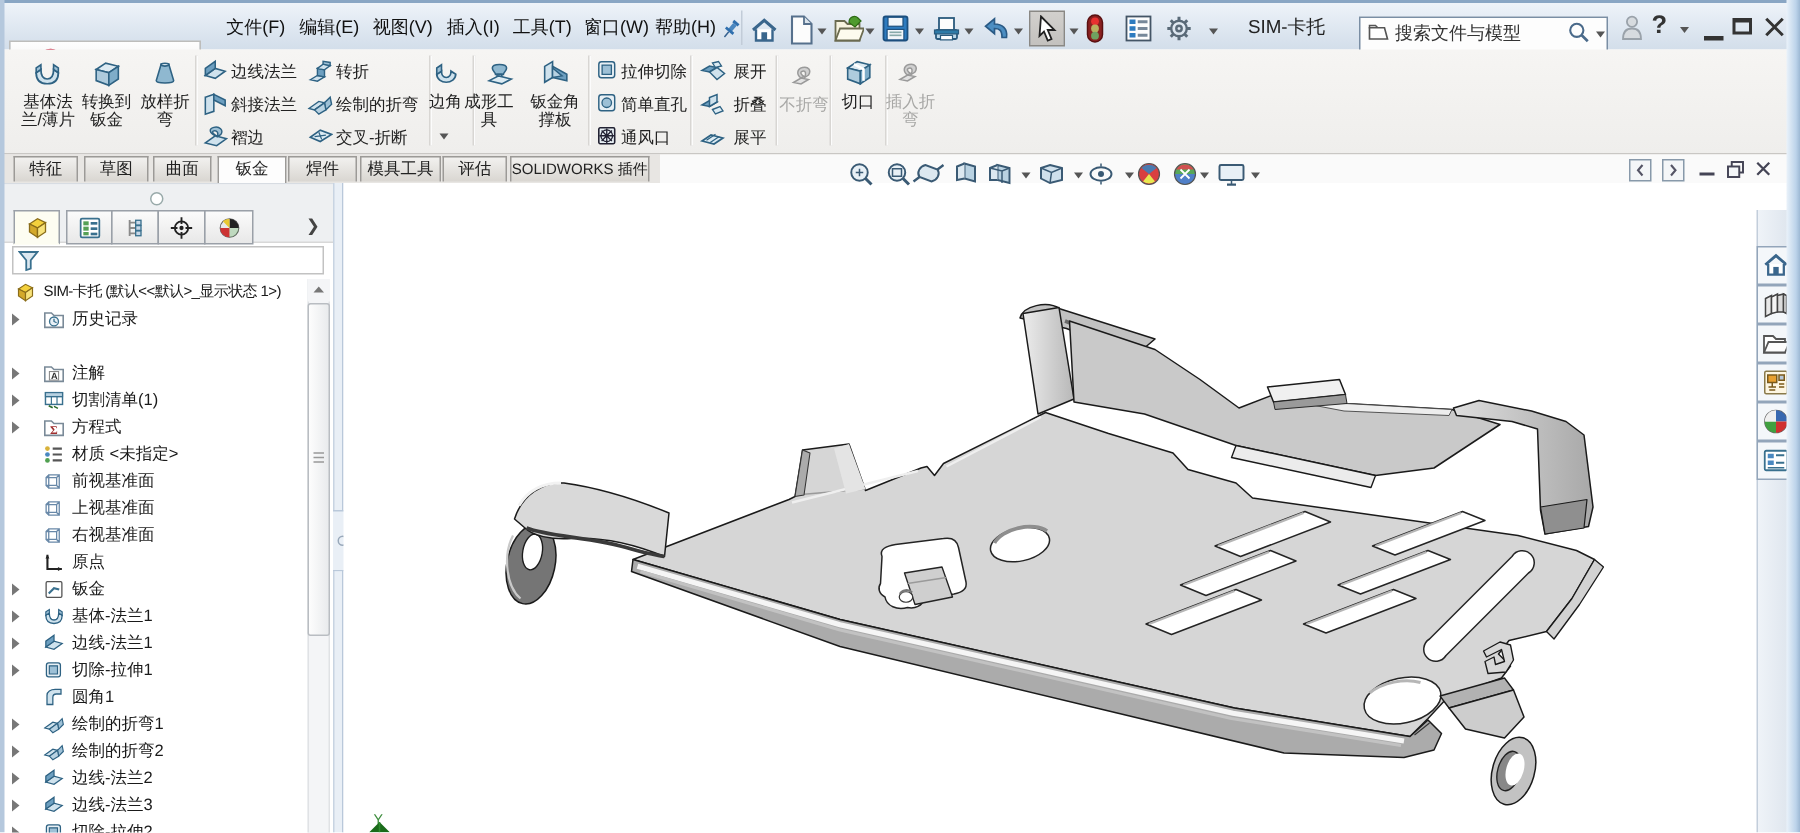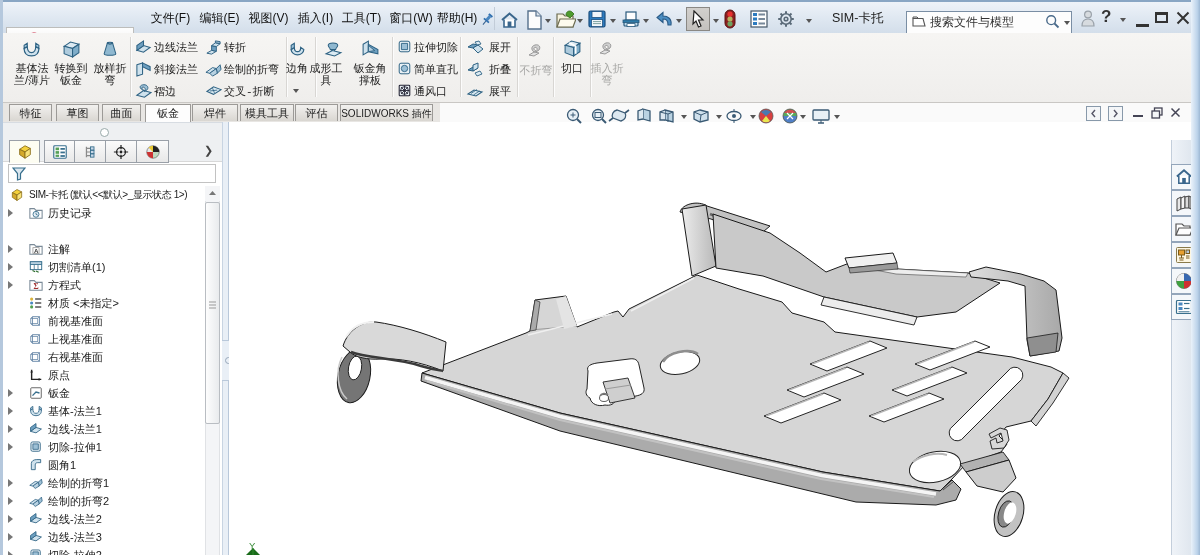--- a/index.html
+++ b/index.html
@@ -12,21 +12,21 @@
 #titlebar{position:absolute;left:0;top:0;width:1200px;height:33px;
  background:linear-gradient(#eef3f9,#dde6f0 60%,#d3deea);border-top:2px solid #89a6c4;box-sizing:border-box;}
 #logo{position:absolute;left:6px;top:3px;width:128px;height:29px;background:linear-gradient(#fefefe,#e9e9e7);
  border:1px solid #bdbdbb;box-sizing:border-box;margin-top:22px;}
 .menu{position:absolute;top:0;height:33px;line-height:33px;font-size:12px;color:#111;text-align:center;}
 
 #ribbon{position:absolute;left:0;top:33px;width:1200px;height:70px;
  background:linear-gradient(#f6f5f3,#efeeec);border-bottom:1px solid #c9c7c4;box-sizing:border-box;}
 .rsep{position:absolute;top:4px;height:60px;width:1px;background:#d8d6d3;border-right:1px solid #fcfcfc;}
 .rlab{position:absolute;font-size:11px;color:#222;text-align:center;line-height:12px;white-space:nowrap;}
-.rlab2{position:absolute;font-size:11px;color:#222;text-align:left;line-height:12px;white-space:nowrap;font-family:Liberation Mono, monospace;}
+.rlab2{position:absolute;font-size:11px;color:#222;text-align:left;line-height:12px;white-space:nowrap;}
 .gray{color:#a8a8a6;}
 
 #tabrow{position:absolute;left:0;top:103px;width:1200px;height:19px;background:#e8e6e3;}
 #tabrow .white{position:absolute;left:440px;top:0;width:760px;height:19px;background:#fafafa;}
 .tab{position:absolute;top:1px;height:17px;line-height:17px;text-align:center;font-size:11px;color:#222;
  background:linear-gradient(#f2f1ef,#d9d6d1);border:1px solid #9c9a97;border-bottom:none;box-sizing:border-box;}
 .tab.active{background:#fdfdfd;height:18px;z-index:2;}
 
 #panel{position:absolute;left:0;top:122px;width:228px;height:433px;background:#fff;border-top:1px solid #d7dce2;box-sizing:border-box;}
 .ptab{position:absolute;top:17px;height:23px;background:linear-gradient(#fbfbfb,#e8e8e8);border:1px solid #9aa0a8;box-sizing:border-box;}

